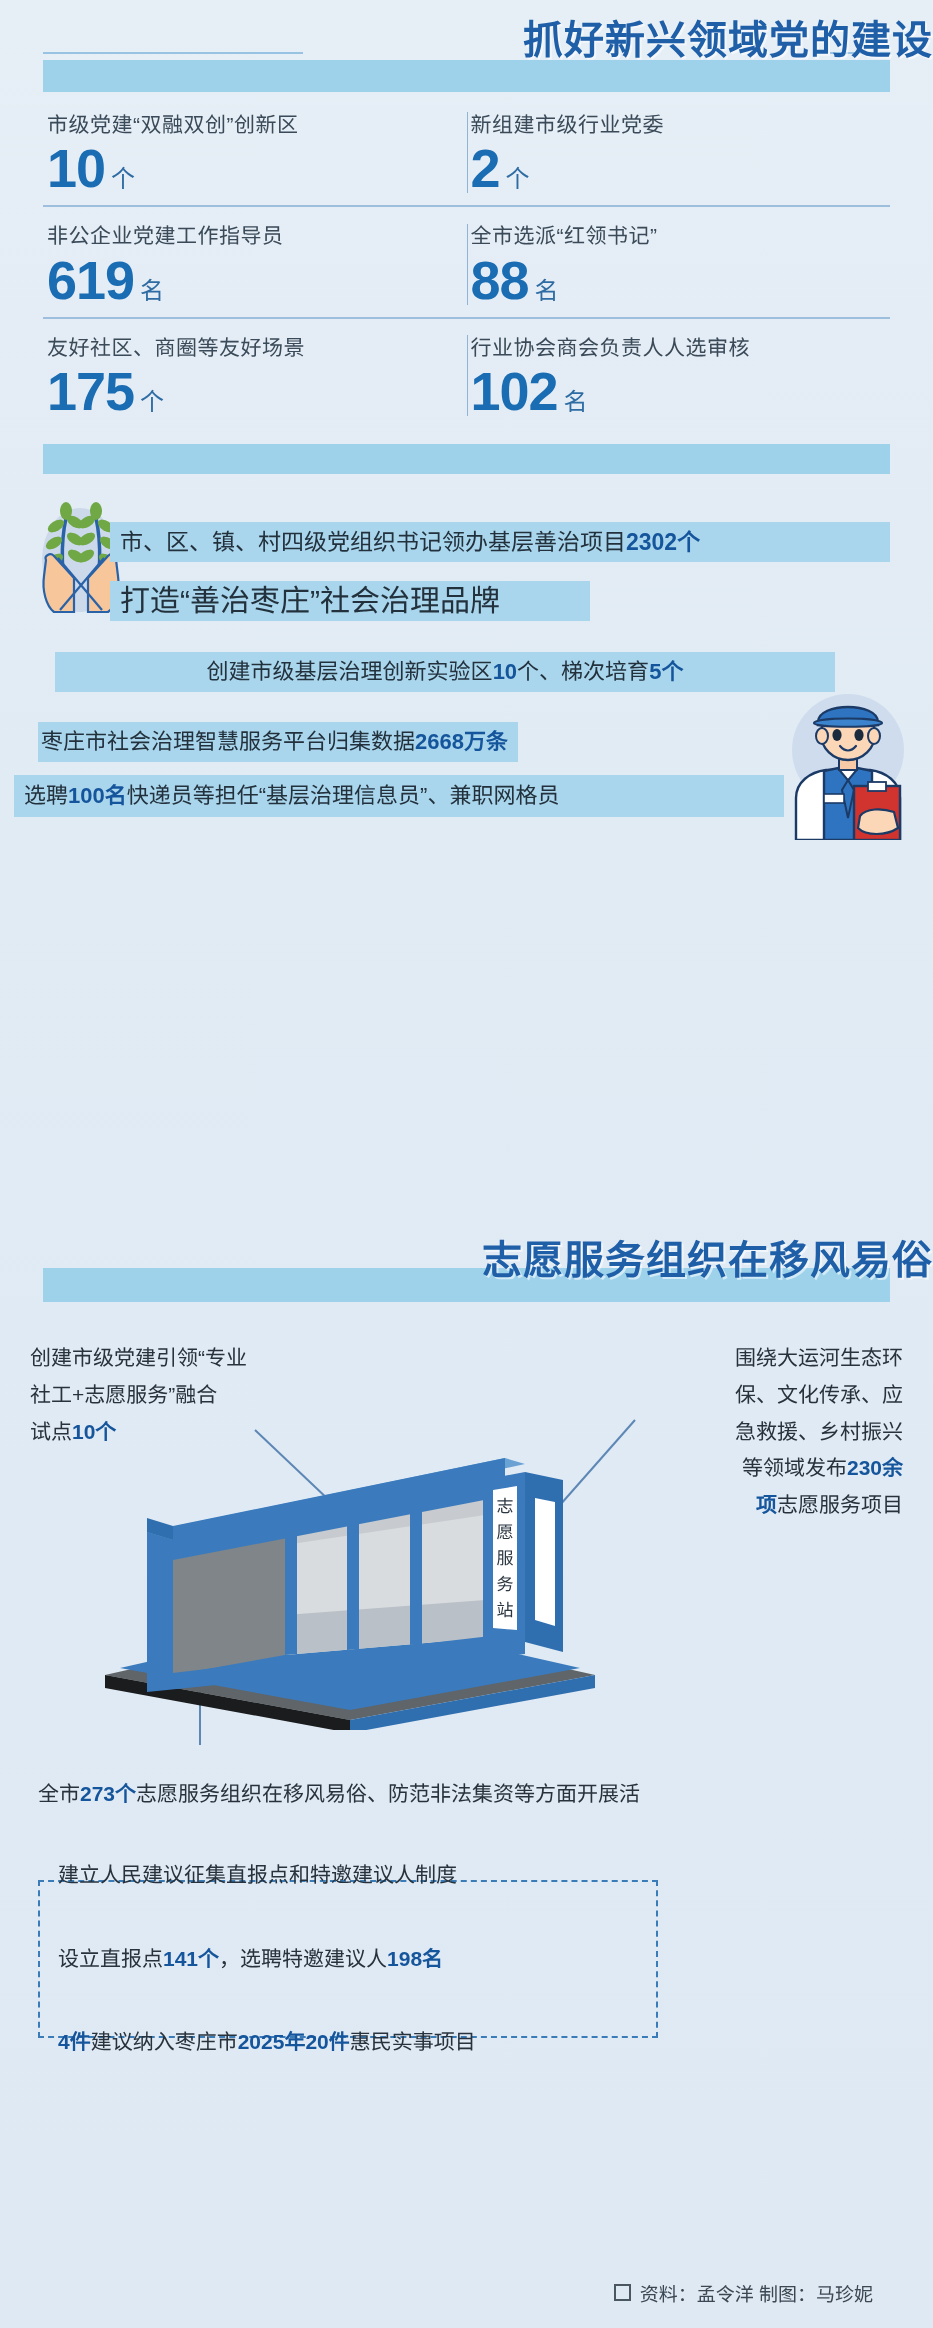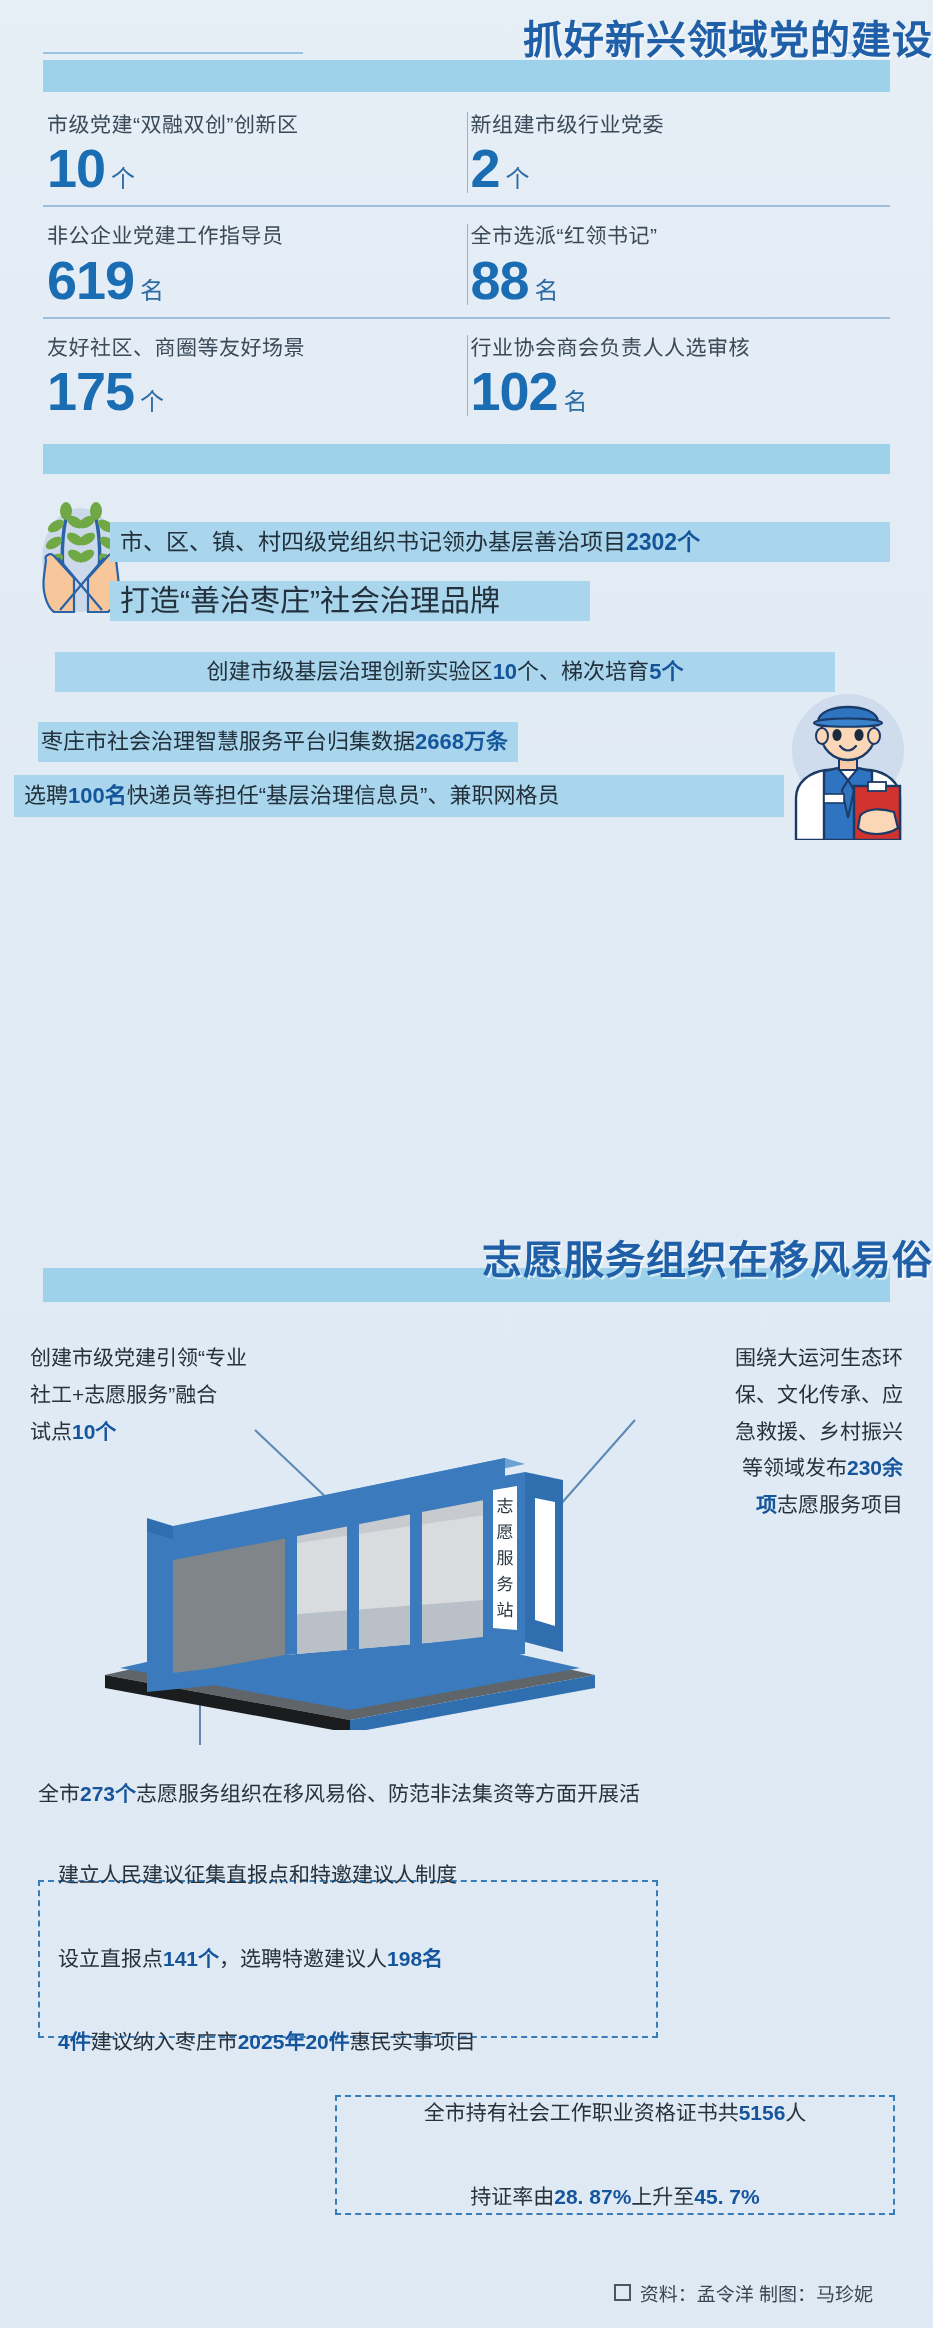--- a/index.html
+++ b/index.html
@@ -356,27 +356,19 @@
       <span>建立人民建议征集直报点和特邀建议人制度</span>
     </div>
     <div class="line">
       <span>设立直报点</span><b>141个</b><span>，选聘特邀建议人</span><b>198名</b>
     </div>
     <div class="line">
       <b>4件</b><span>建议纳入枣庄市</span><b>2025年20件</b><span>惠民实事项目</span>
     </div>
   </div>
 
-  <div class="dashbox" style="left:335px;top:2095px;width:560px;height:120px;align-items:center;">
-    <div class="line">
-      <span>全市持有社会工作职业资格证书共</span><b>5156</b><span>人</span>
-    </div>
-    <div class="line">
-      <span>持证率由</span><b>28. 87%</b><span>上升至</span><b>45. 7%</b>
-    </div>
-  </div>
 
   <div class="footer">
     <span class="sq"></span>
     <span>资料：孟令洋  制图：马珍妮</span>
   </div>
 
 </div>
 
 </body></html>

